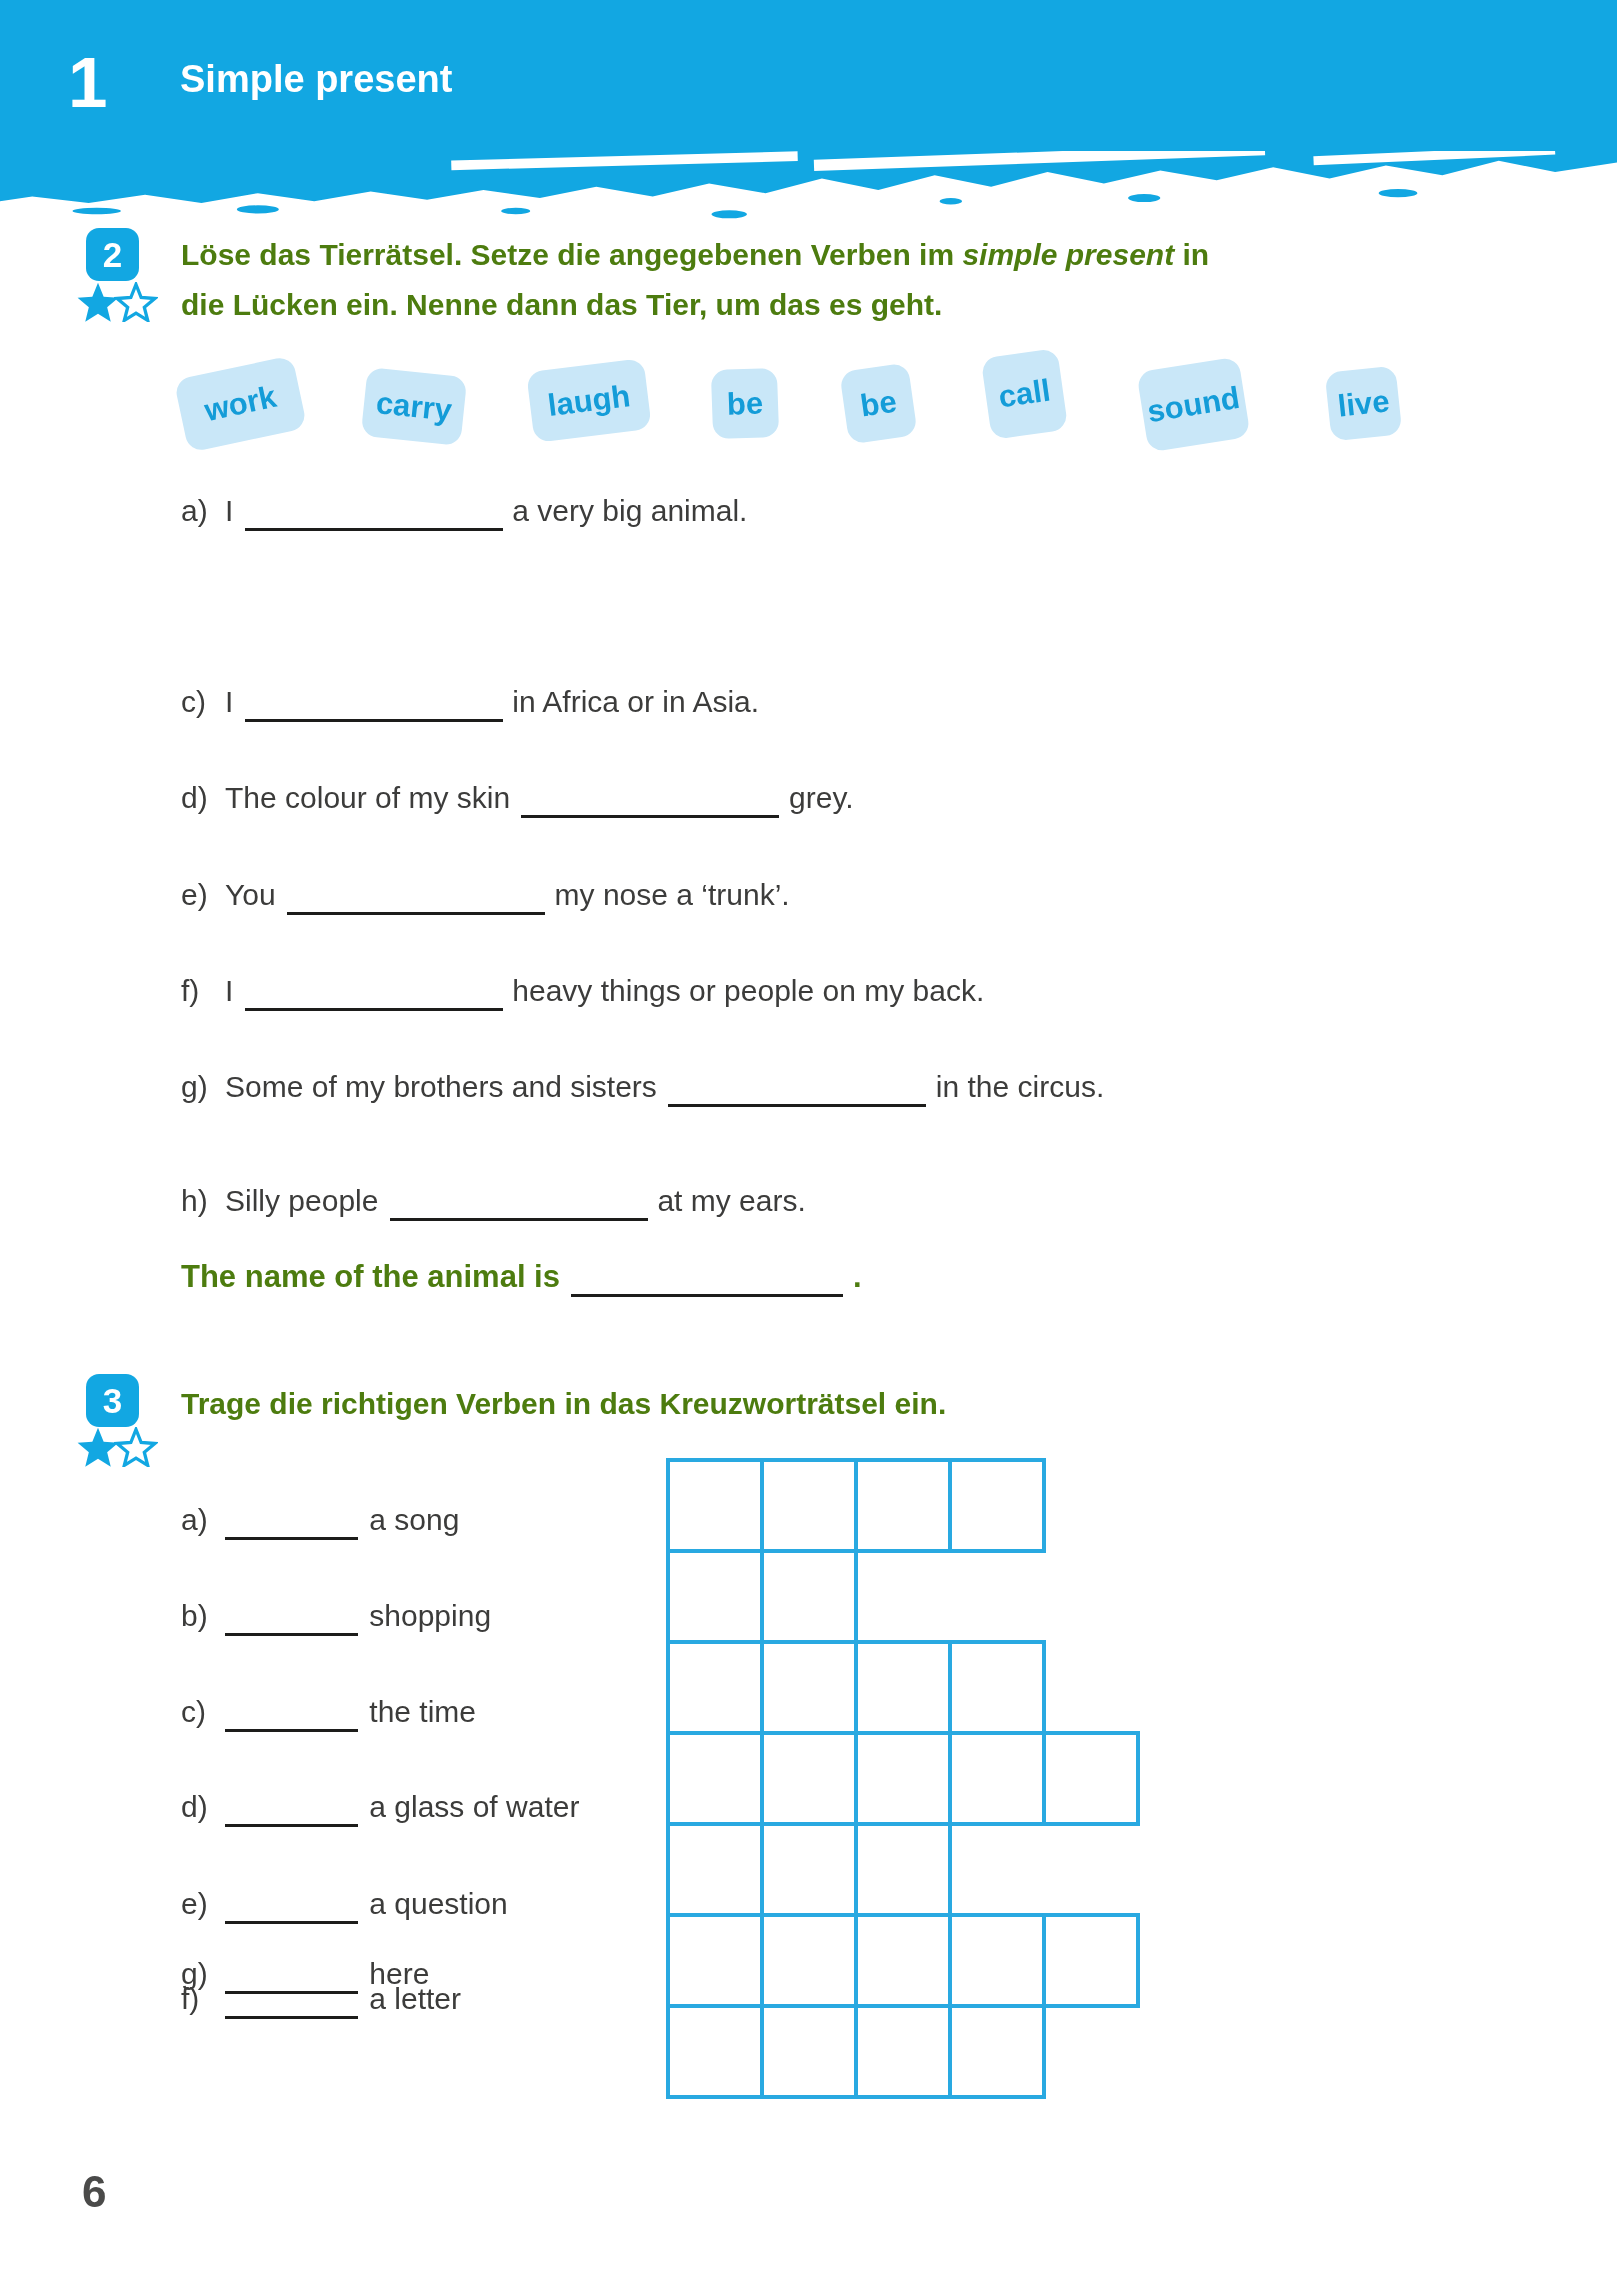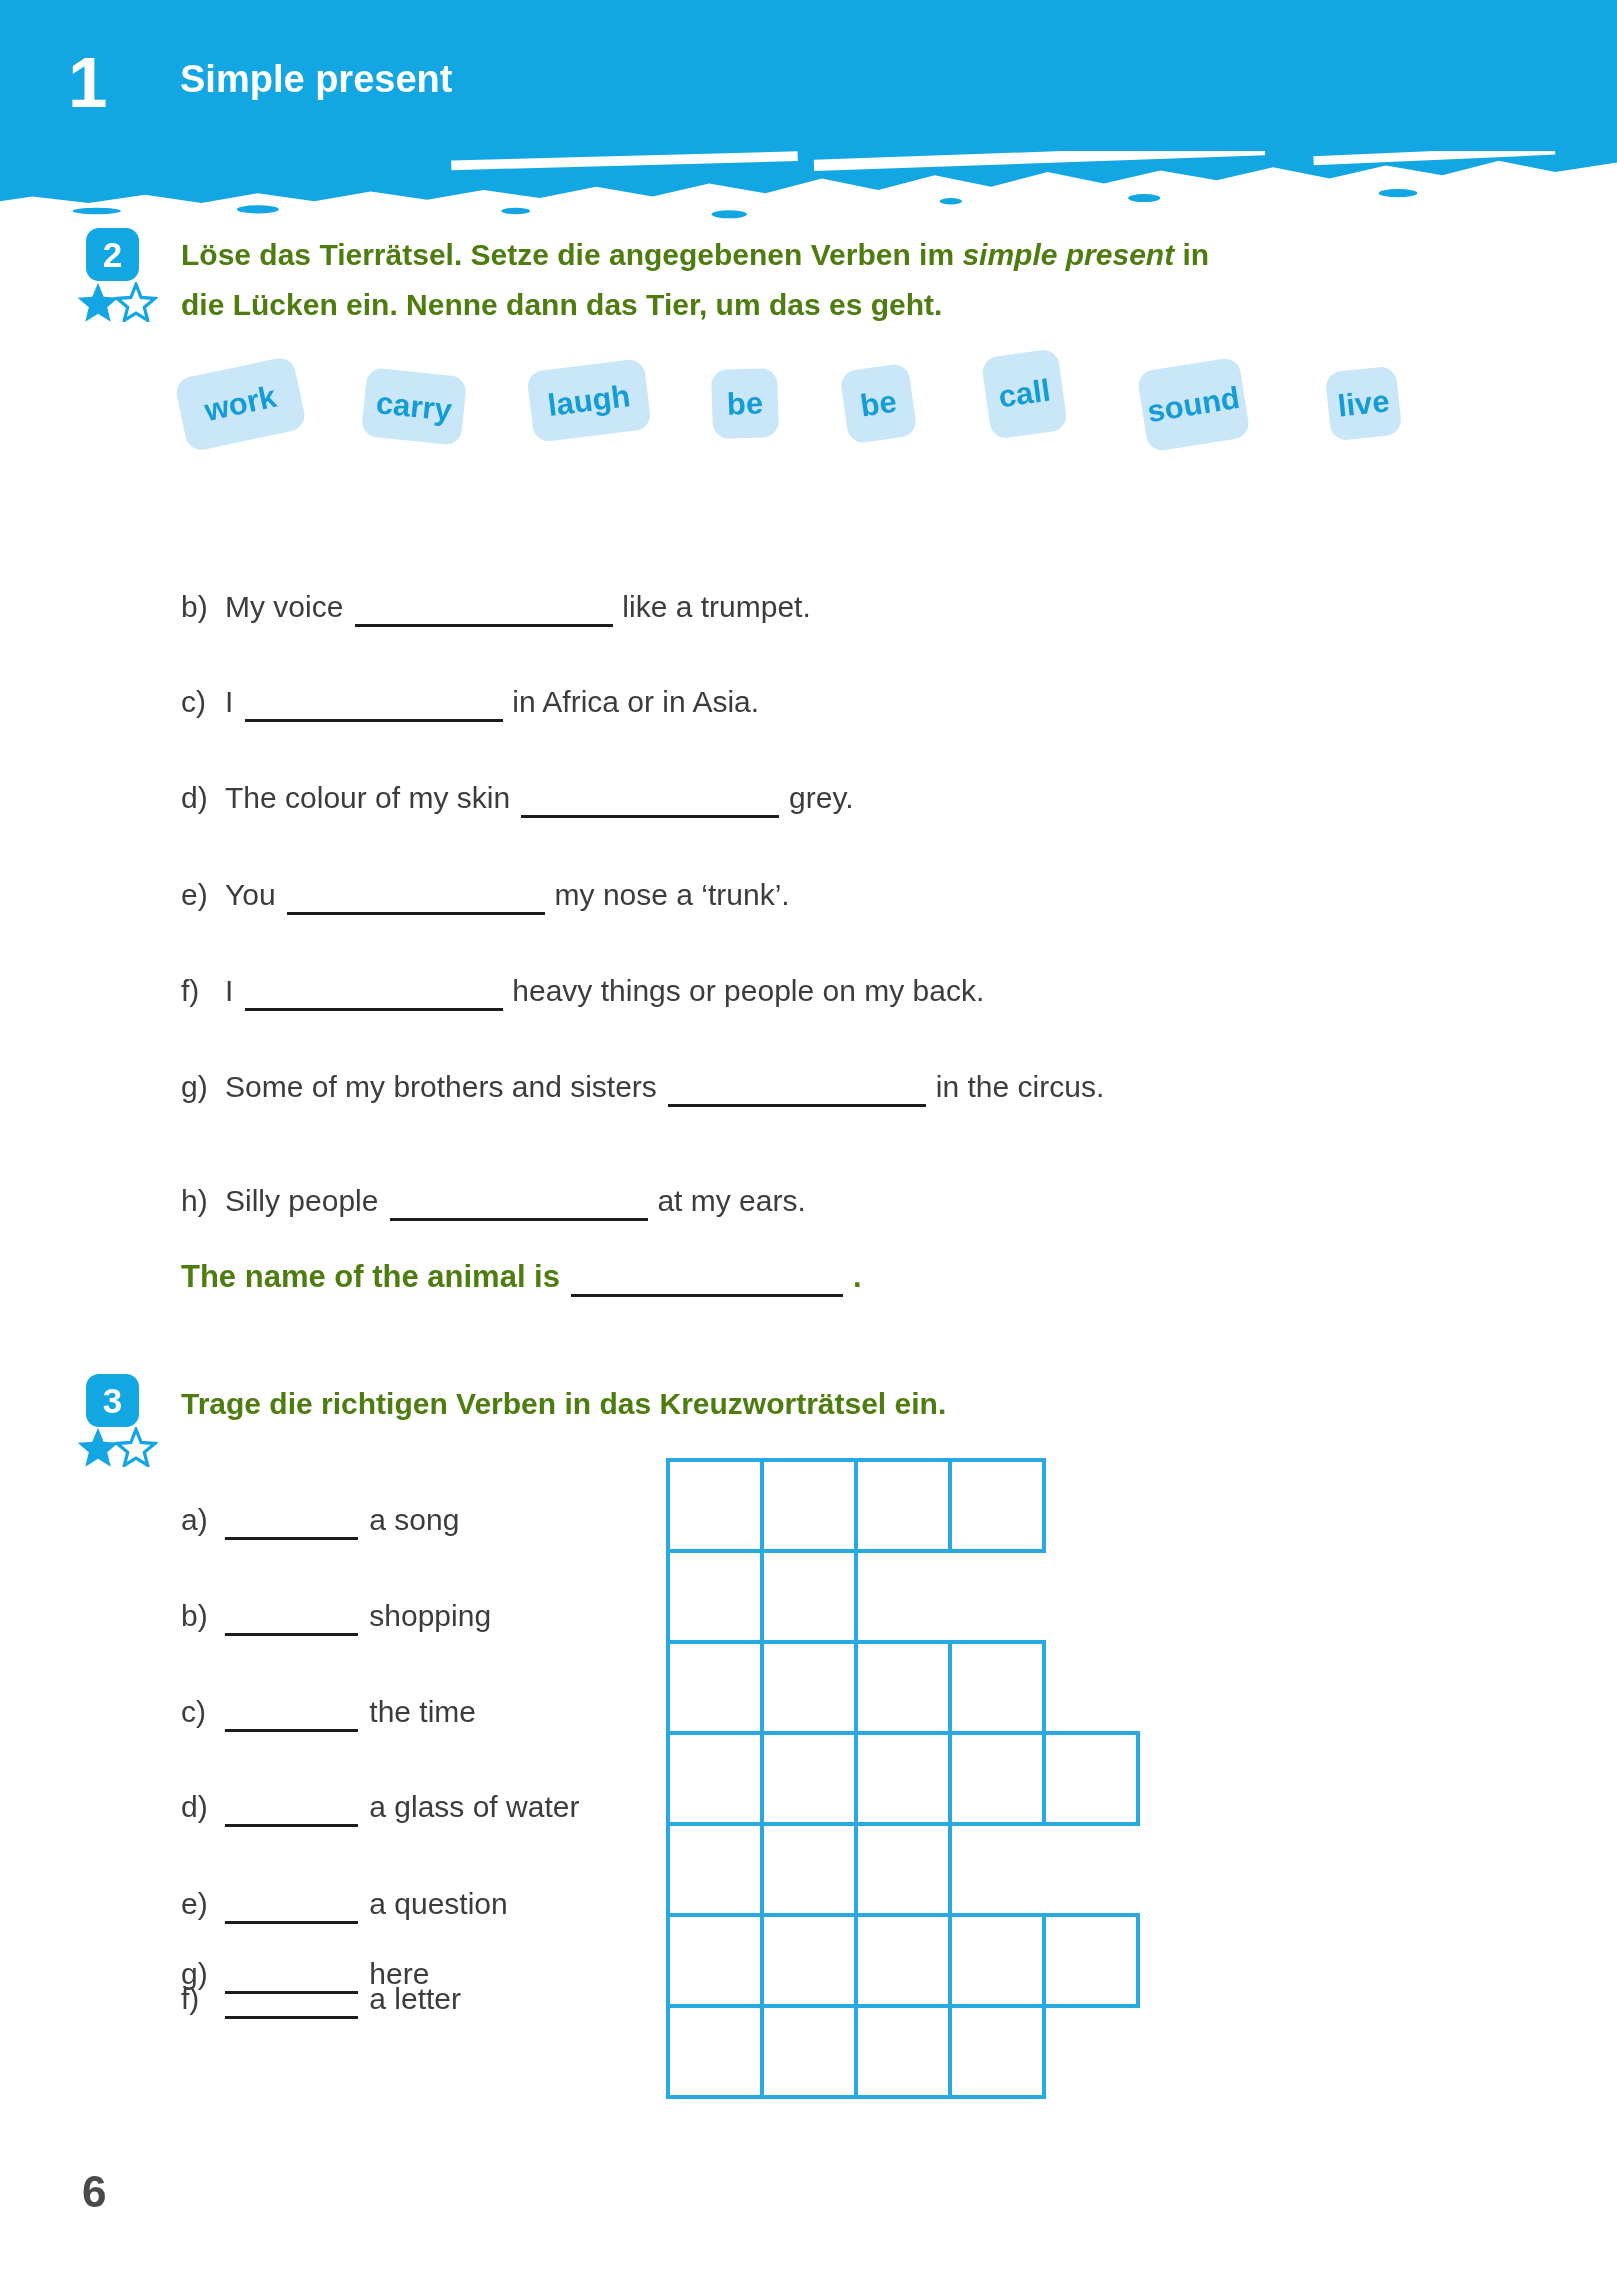--- a/index.html
+++ b/index.html
@@ -115,22 +115,22 @@
 
   <div class="chip chip-0">work</div>
   <div class="chip chip-1">carry</div>
   <div class="chip chip-2">laugh</div>
   <div class="chip chip-3">be</div>
   <div class="chip chip-4">be</div>
   <div class="chip chip-5">call</div>
   <div class="chip chip-6">sound</div>
   <div class="chip chip-7">live</div>
 
-  <div class="sent sent-b">
-    <span class="lab">b)</span><span class="pre">My voice</span><span class="blank"></span><span class="post">like a trumpet.</span>
+  <div class="sent sent-a">
+    <span class="lab">a)</span><span class="pre">I</span><span class="blank"></span><span class="post">a very big animal.</span>
   </div>
   <div class="sent sent-c">
     <span class="lab">c)</span><span class="pre">I</span><span class="blank"></span><span class="post">in Africa or in Asia.</span>
   </div>
   <div class="sent sent-d">
     <span class="lab">d)</span><span class="pre">The colour of my skin</span><span class="blank"></span><span class="post">grey.</span>
   </div>
   <div class="sent sent-e">
     <span class="lab">e)</span><span class="pre">You</span><span class="blank"></span><span class="post">my nose a ‘trunk’.</span>
   </div>

